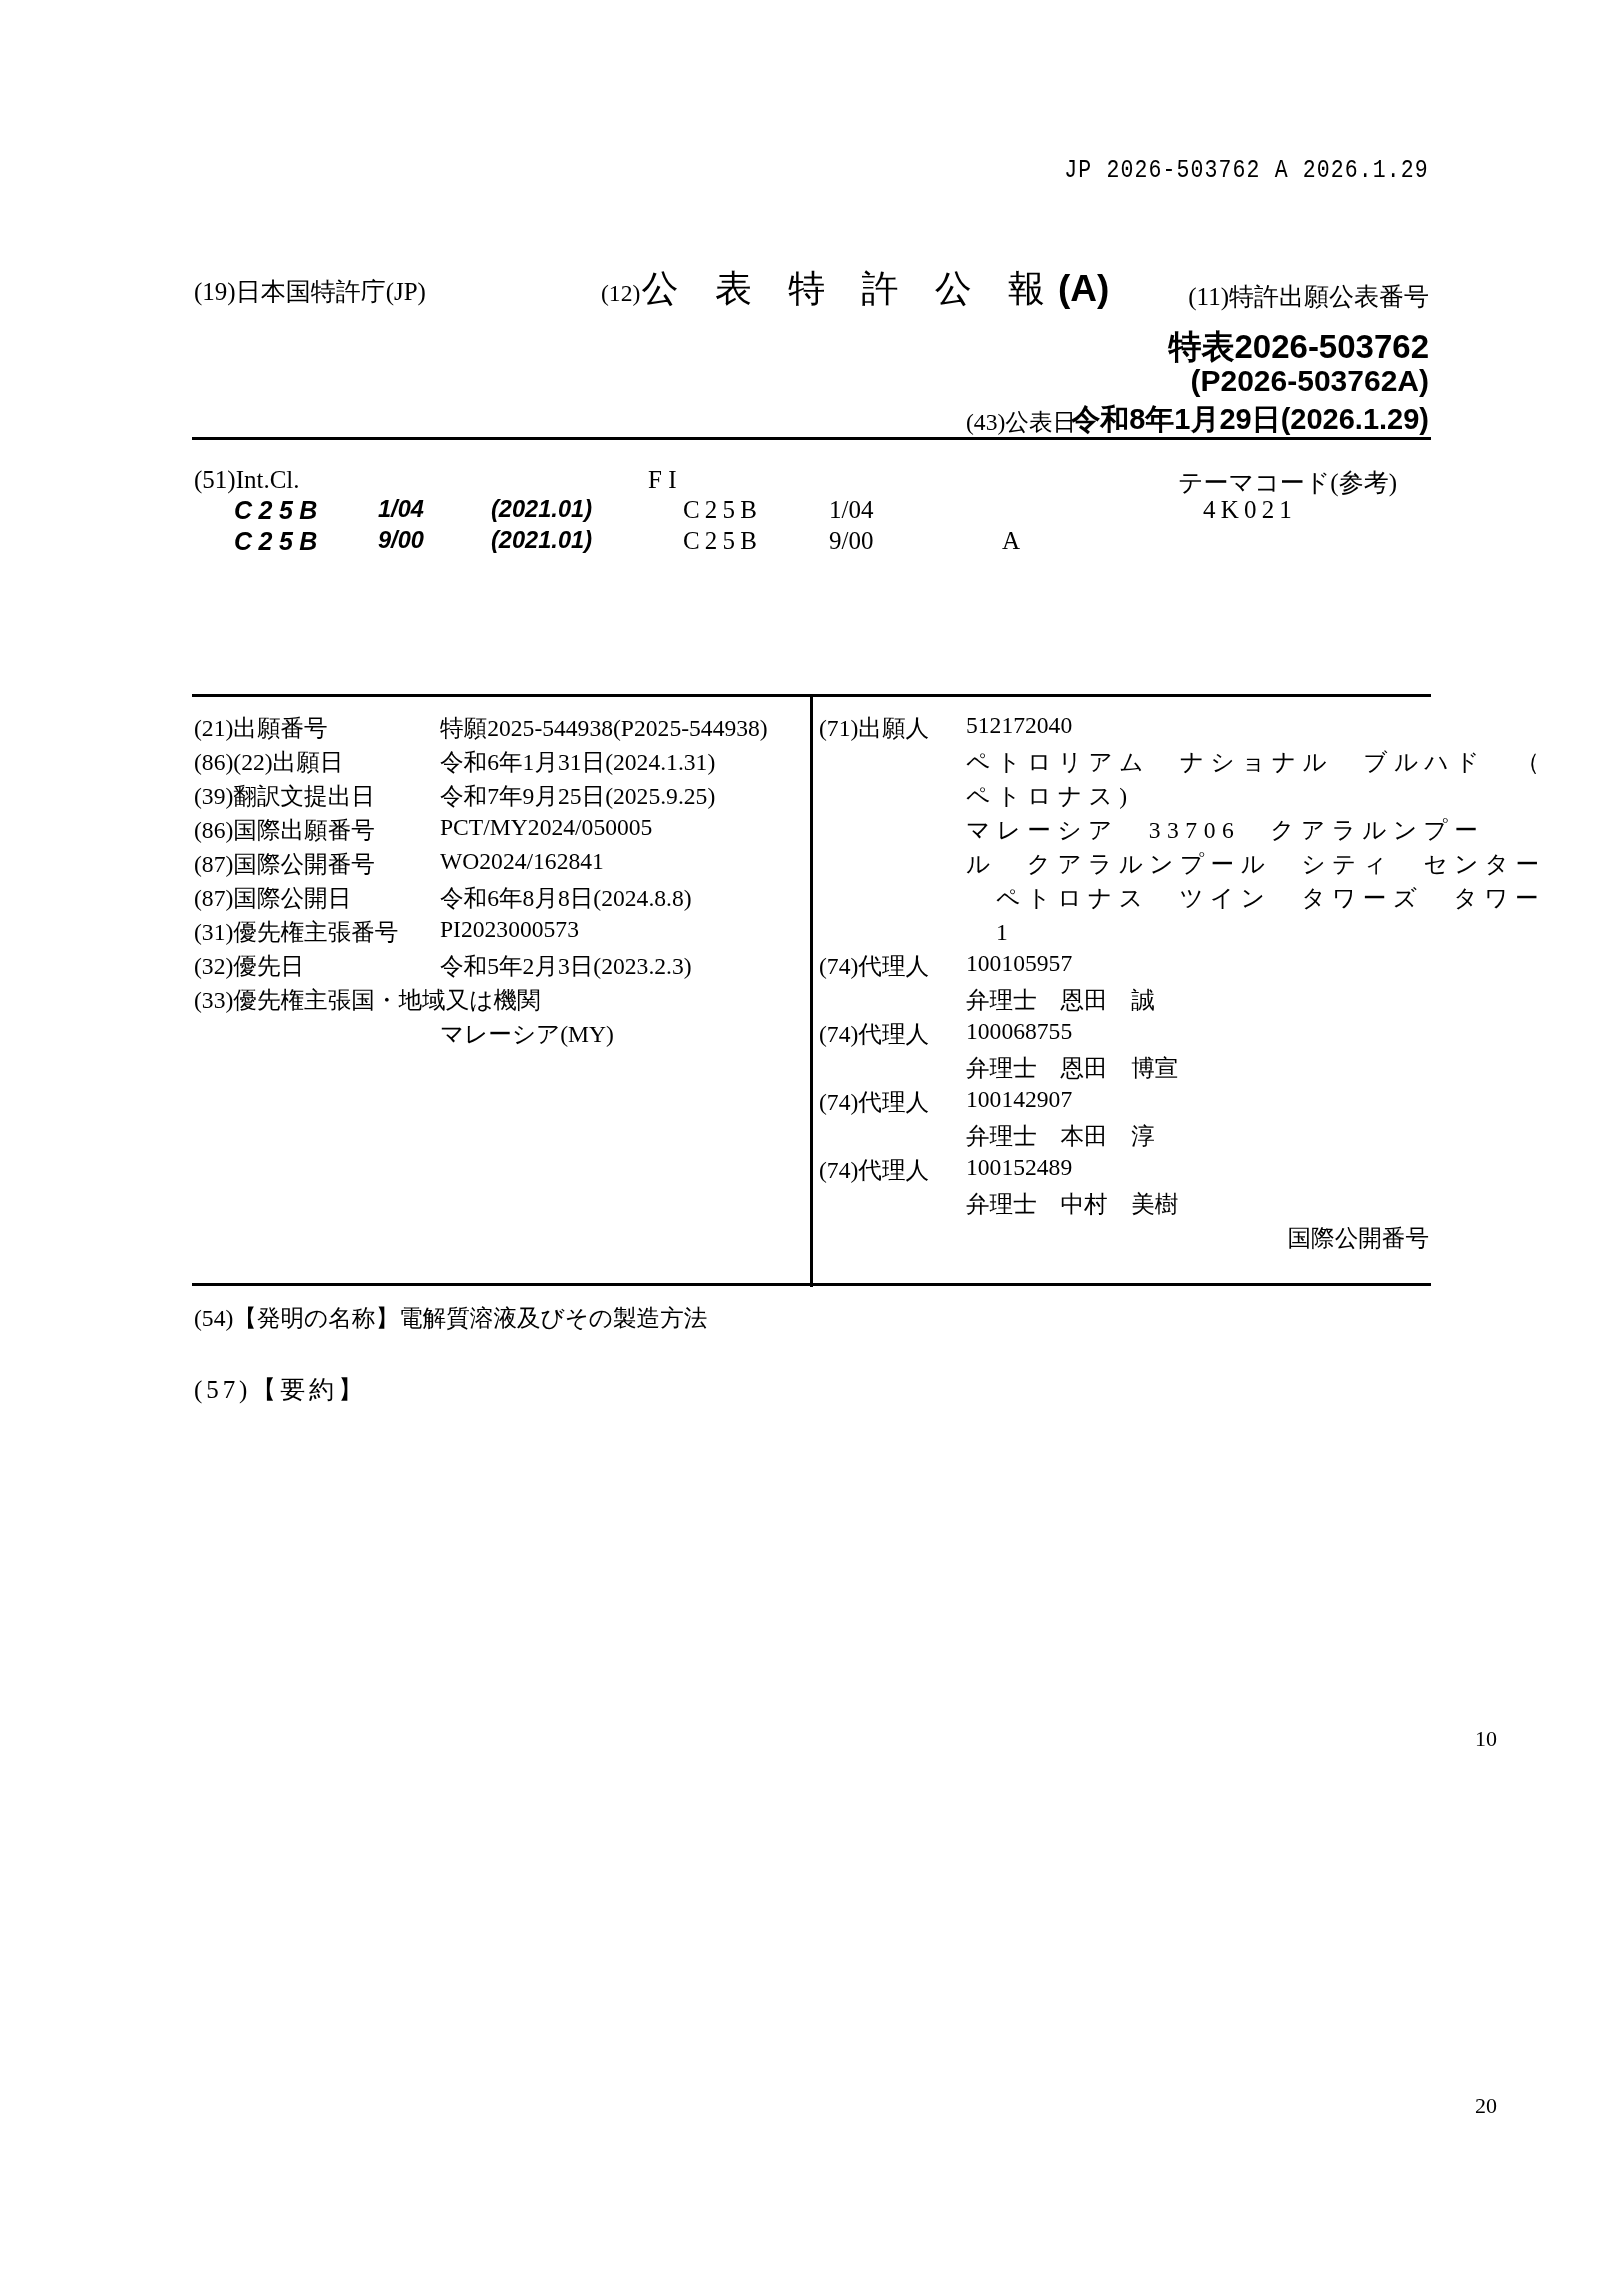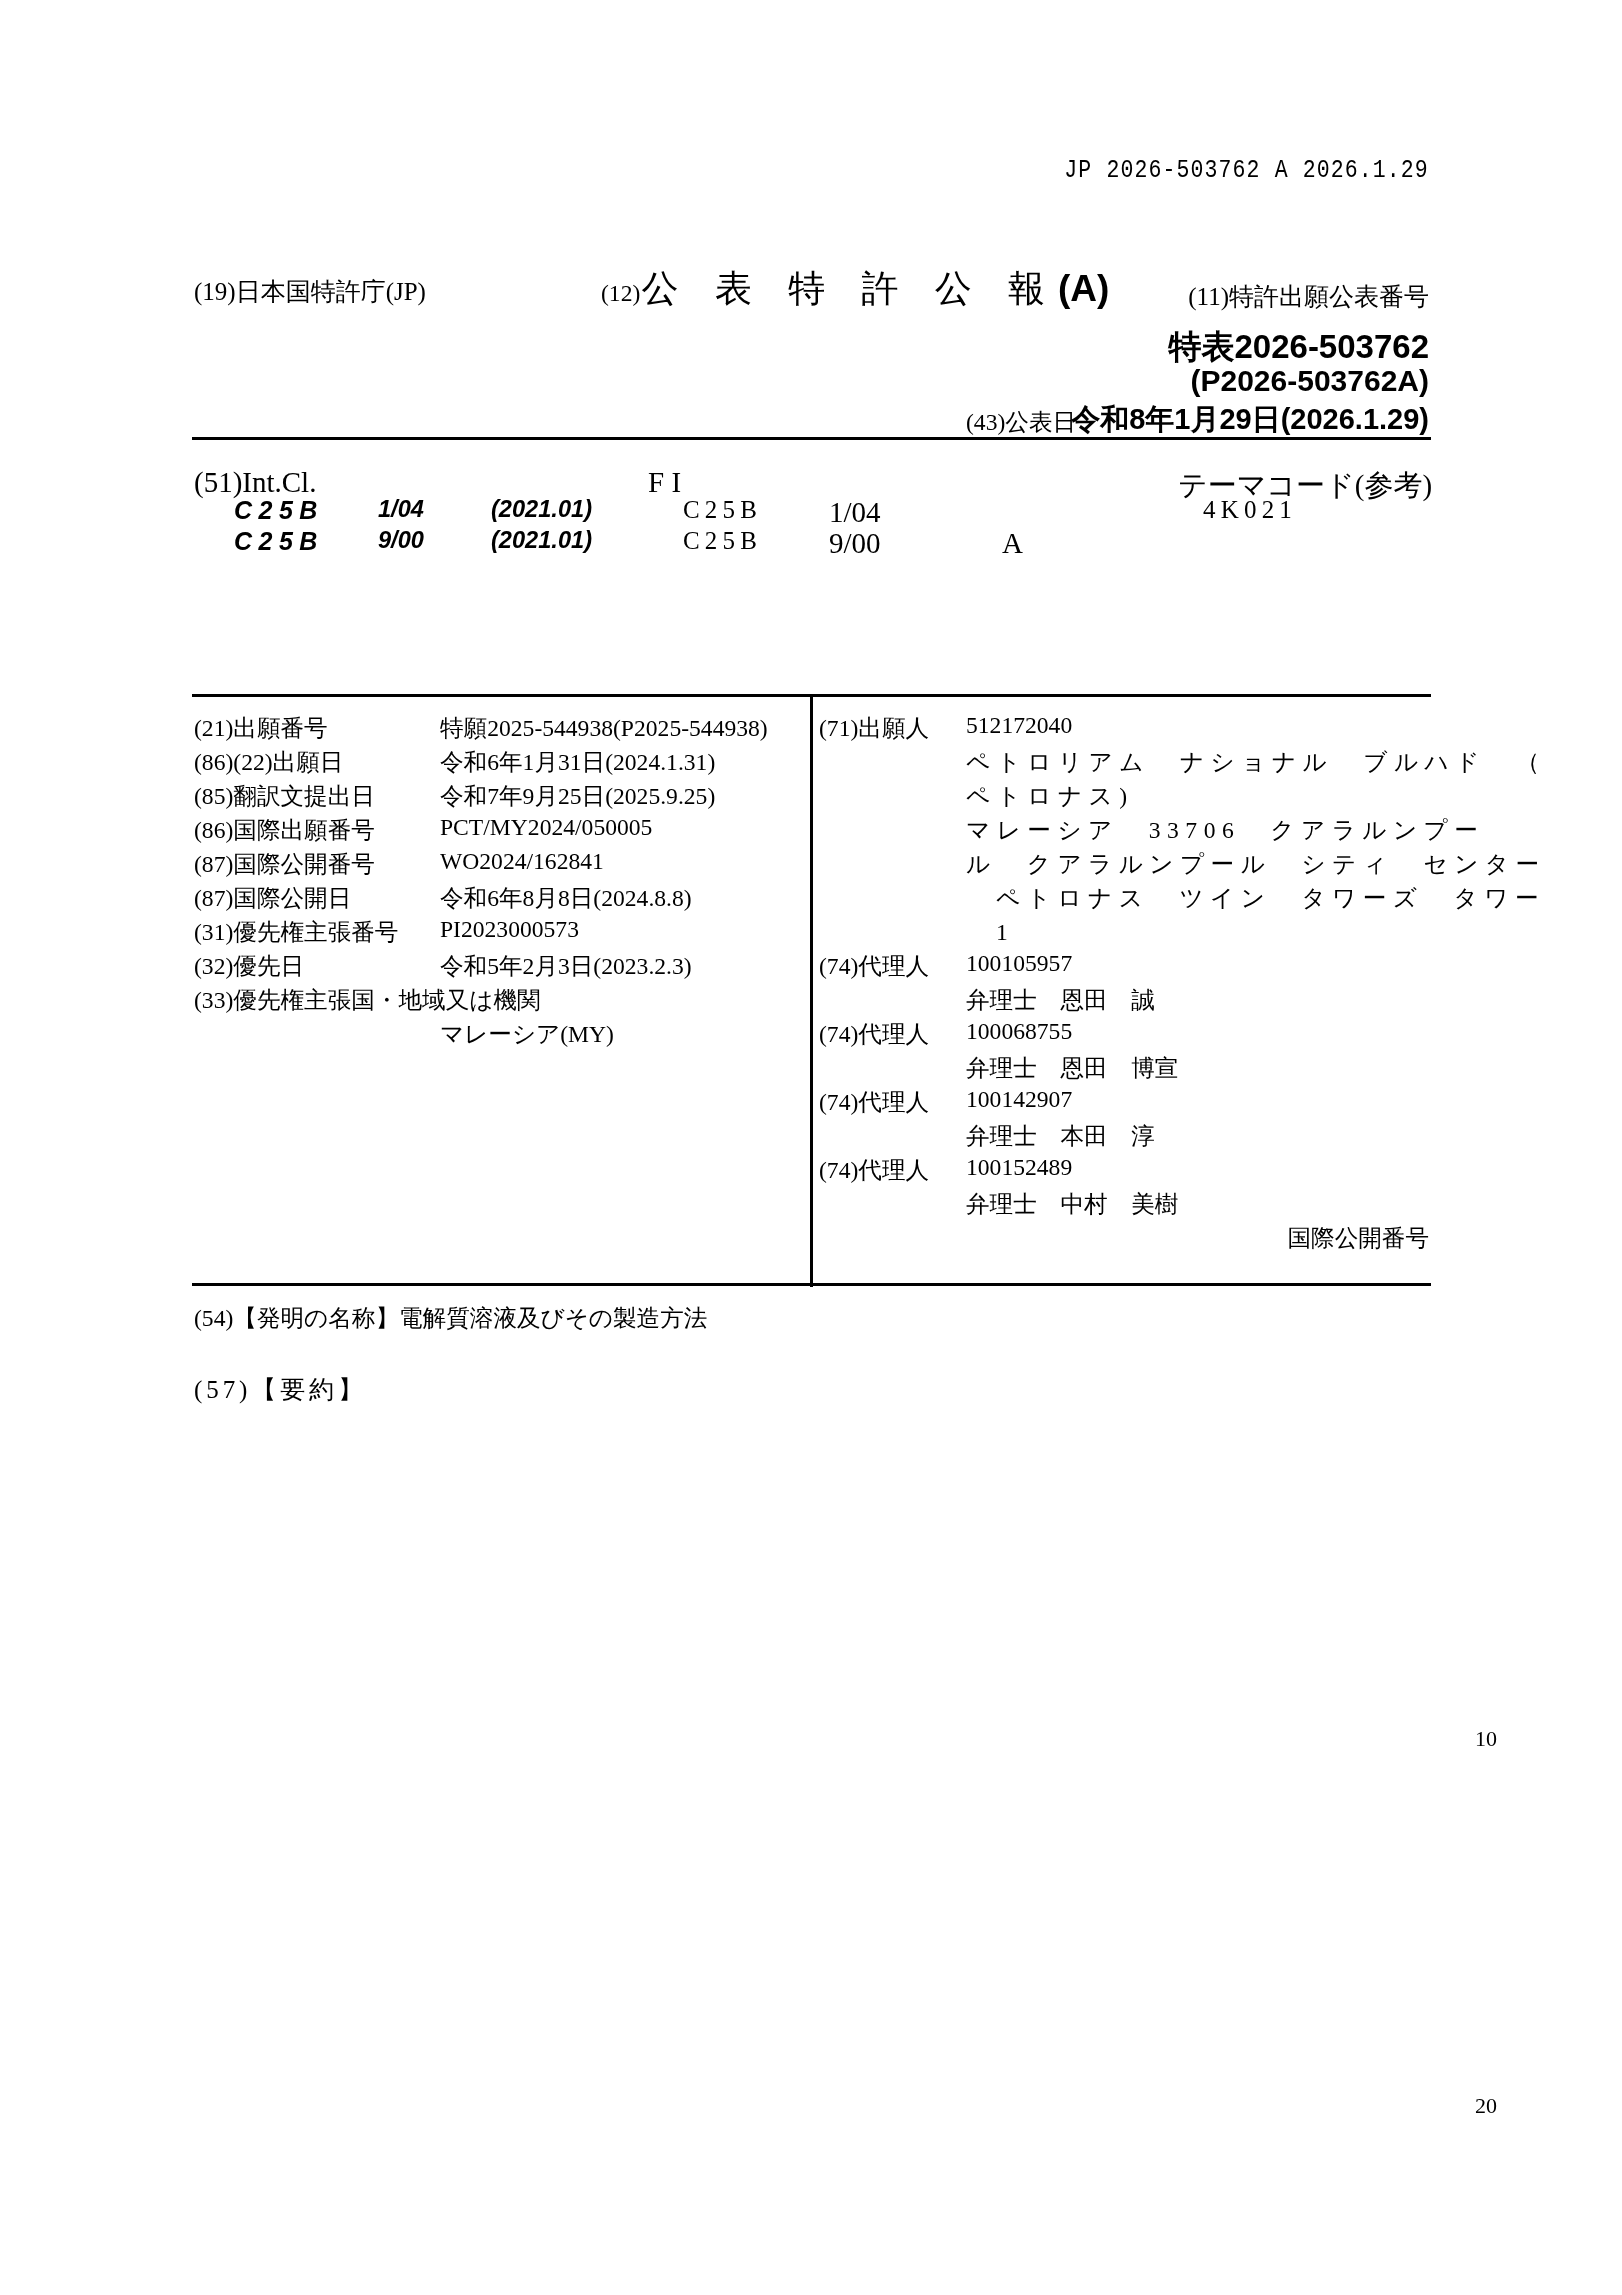--- a/index.html
+++ b/index.html
@@ -18,21 +18,21 @@
   .pubtitle .kind { letter-spacing: 0; font-weight: bold; }
   .numlabel { right: 192px; top: 280px; font-size: 25px; }
   .bignum { right: 192px; top: 325px; font-size: 33px; font-weight: bold; }
   .bignum2 { right: 192px; top: 364px; font-size: 30px; font-weight: bold; }
   .pubdate-lbl { left: 966px; top: 406px; font-size: 23.6px; }
   .pubdate-val { right: 192px; top: 400px; font-size: 29px; font-weight: bold; }
 
   .rule { position: absolute; background: #000; }
 
   
-  .cls { font-size: 29px; }
+  .cls { font-size: 25px; }
   .cls-code { font-family: "Liberation Sans", "DejaVu Sans", sans-serif; font-weight: bold; font-style: italic; font-size: 25px; letter-spacing: 6.5px; }
   .cls-it { font-family: "Liberation Sans", "DejaVu Sans", sans-serif; font-weight: bold; font-style: italic; font-size: 23.6px; }
   .fi { font-size: 25px; letter-spacing: 5.2px; }
 
   .exam { right: 192px; top: 658px; font-size: 25px; }
   .exam span { margin-left: 14.4px; }
 
   
   .bib { font-size: 23.6px; }
   .bib-row { position: absolute; left: 194px; height: 34px; }
@@ -104,21 +104,21 @@
   <div class="serif bib">
     <div class="bib-row" style="top:712px;">
       <span class="bib-lbl">(21)出願番号</span>
       <span class="bib-val">特願2025-544938(P2025-544938)</span>
     </div>
     <div class="bib-row" style="top:746px;">
       <span class="bib-lbl">(86)(22)出願日</span>
       <span class="bib-val">令和6年1月31日(2024.1.31)</span>
     </div>
     <div class="bib-row" style="top:780px;">
-      <span class="bib-lbl">(85)翻訳文提出日</span>
+      <span class="bib-lbl">(39)翻訳文提出日</span>
       <span class="bib-val">令和7年9月25日(2025.9.25)</span>
     </div>
     <div class="bib-row" style="top:814px;">
       <span class="bib-lbl">(86)国際出願番号</span>
       <span class="bib-val">PCT/MY2024/050005</span>
     </div>
     <div class="bib-row" style="top:848px;">
       <span class="bib-lbl">(87)国際公開番号</span>
       <span class="bib-val">WO2024/162841</span>
     </div>

